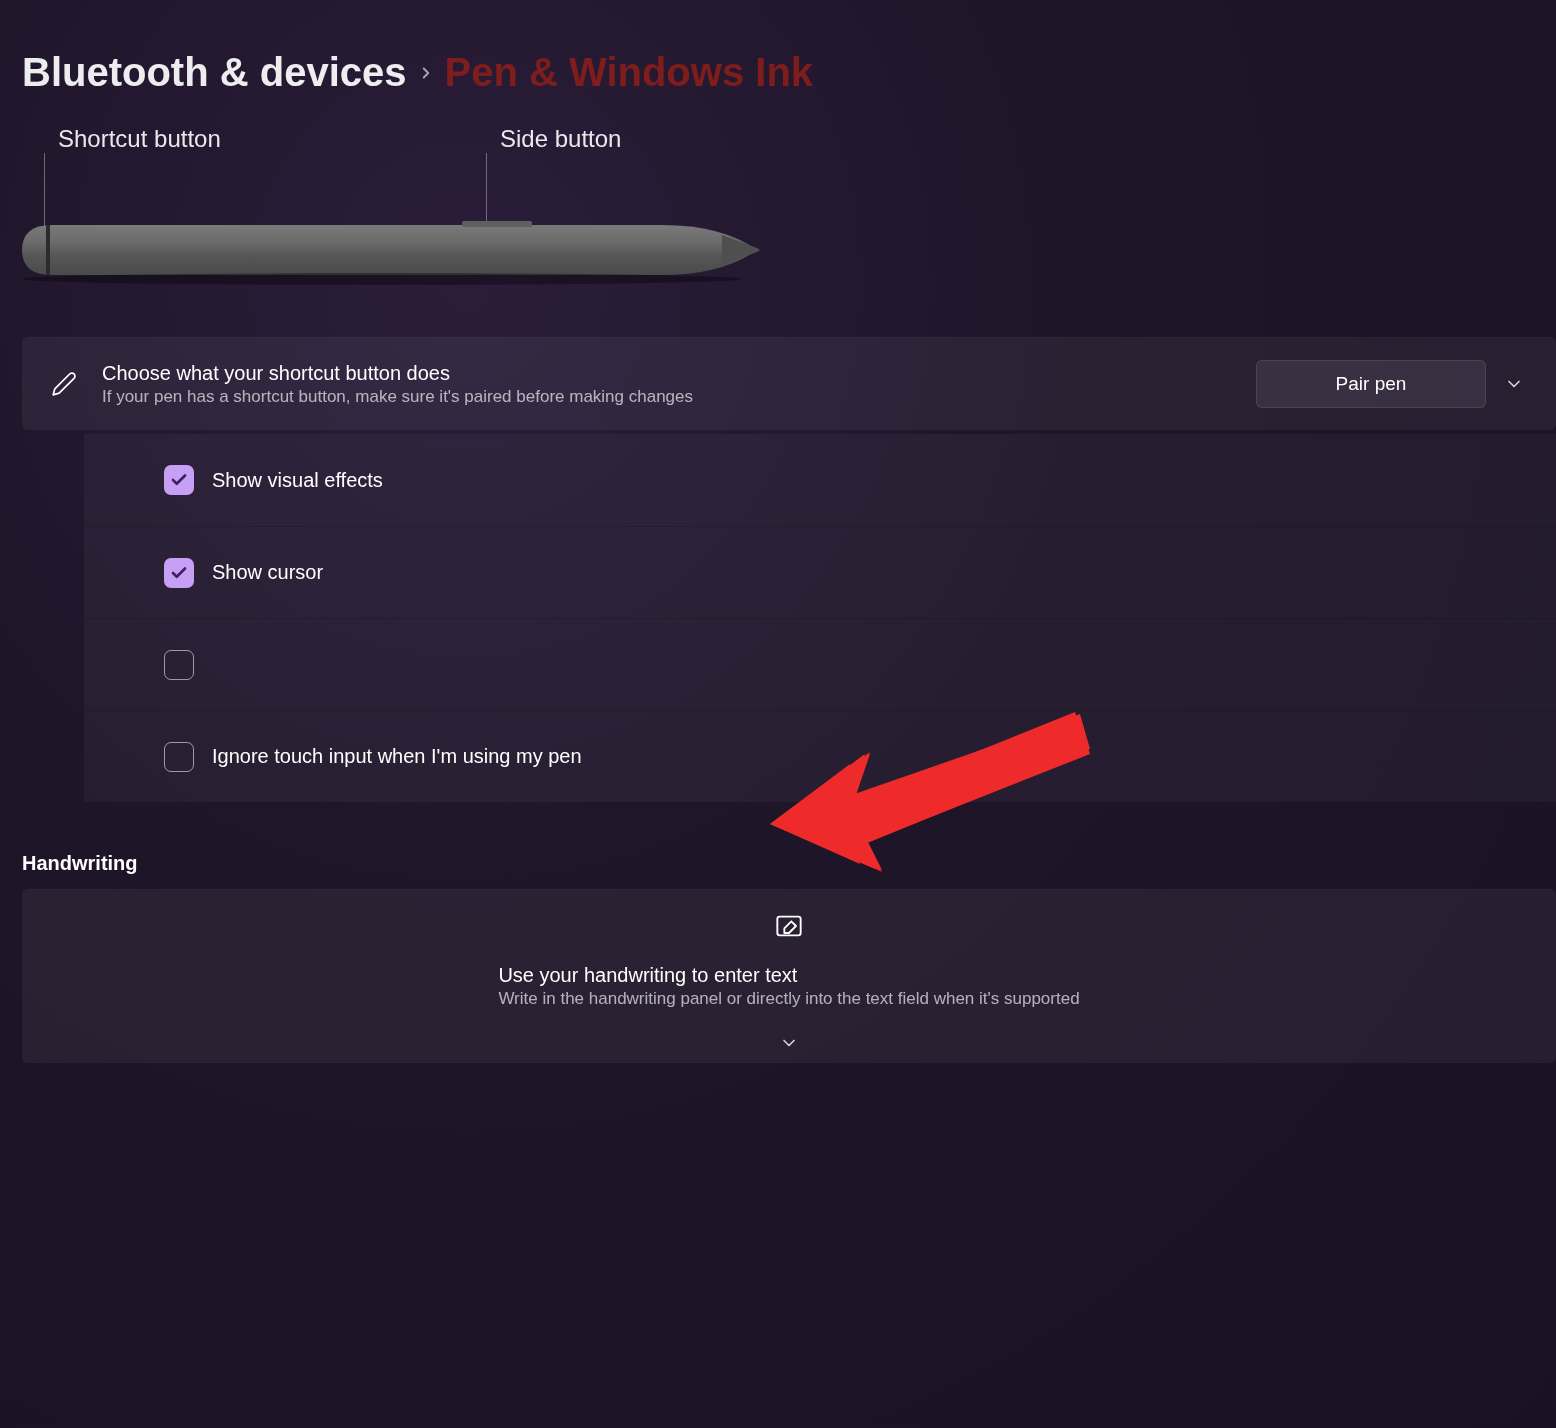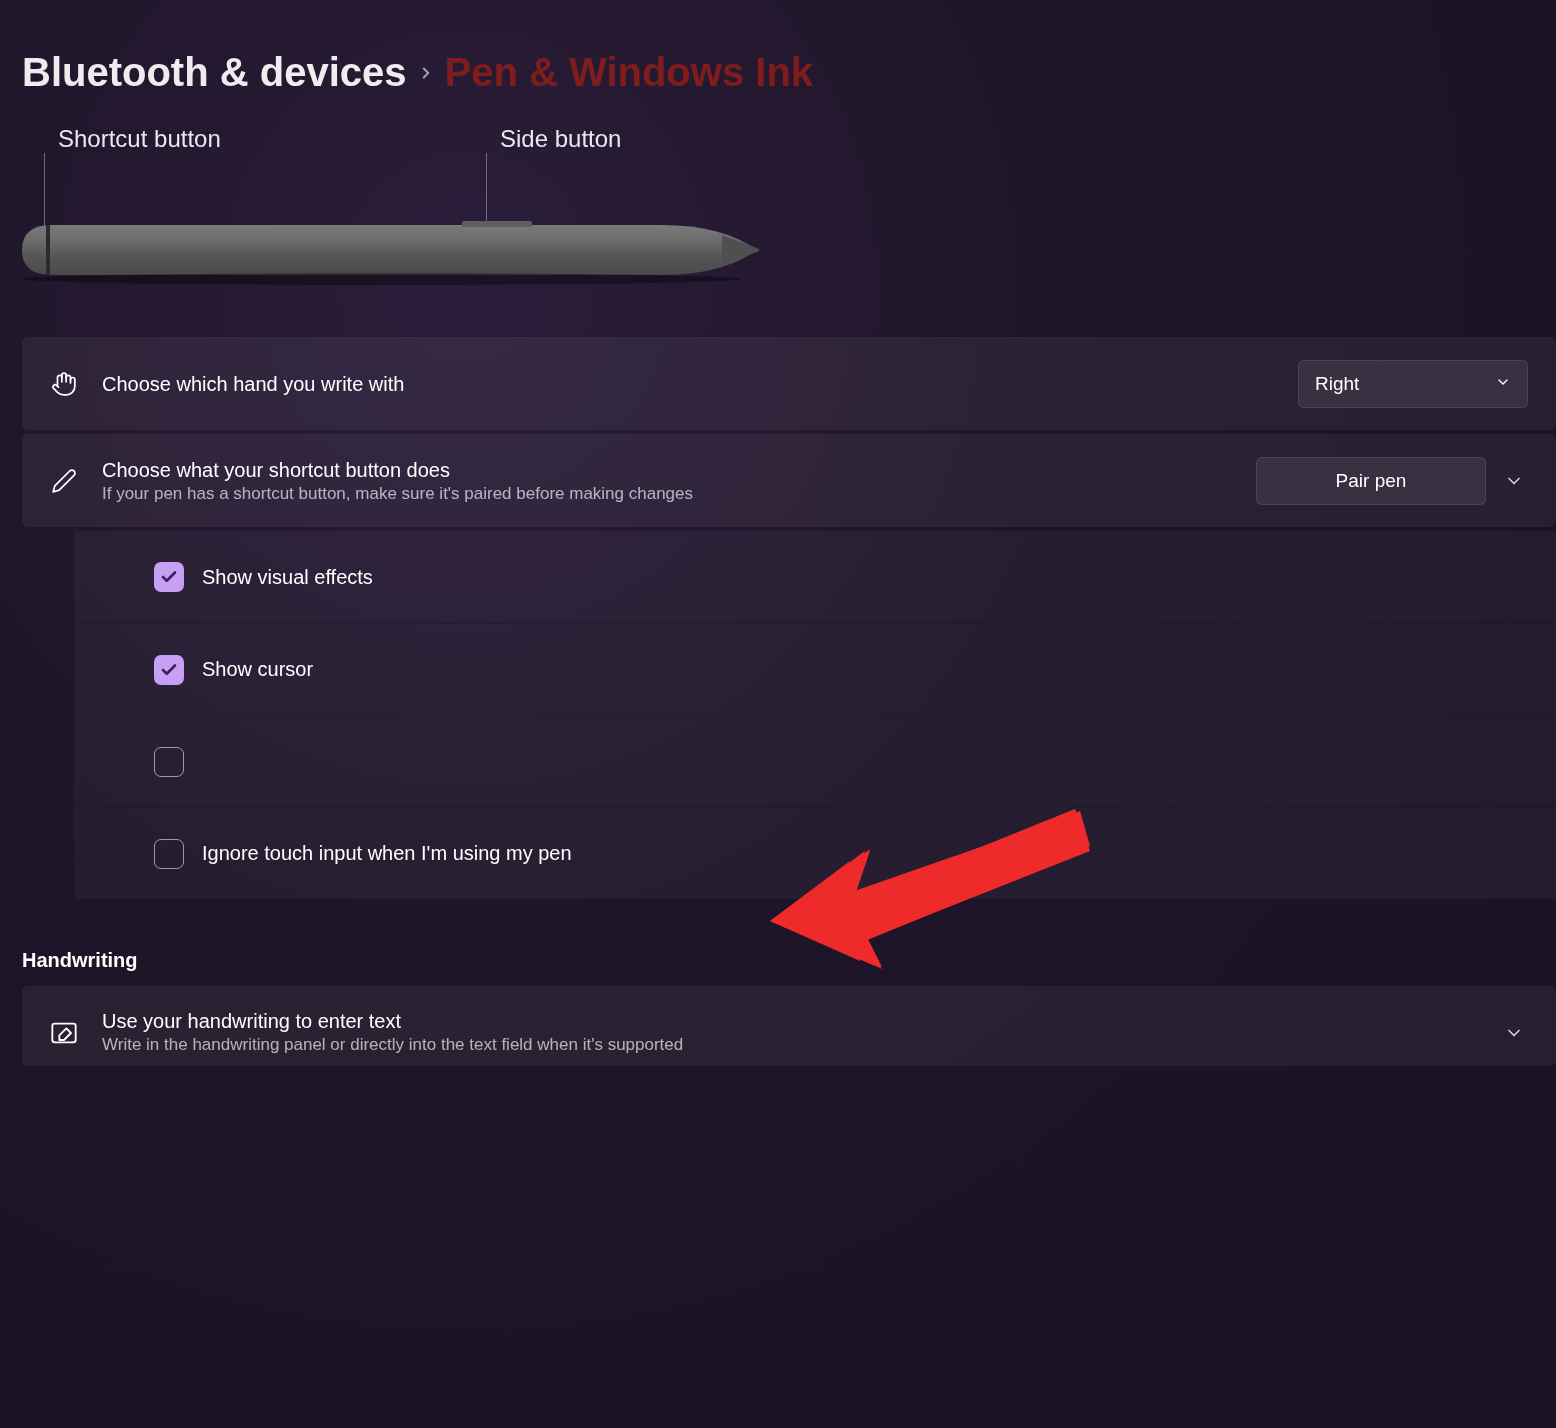--- a/index.html
+++ b/index.html
@@ -192,21 +192,21 @@
     }
 
     
     .arrow-annotation {
       position: absolute;
       pointer-events: none;
       z-index: 100;
     }
 
     .sub-group {
-      margin-left: 4px;
+      margin-left: 14px;
       margin-bottom: 4px;
       padding-left: 48px;
     }
     .expanded-wrap {
       position: relative;
     }
   </style>
 </head>
 <body>
 
@@ -250,43 +250,20 @@
 
         <rect x="24" y="10" width="4" height="50" fill="#2b2b2b"></rect>
 
         <rect x="440" y="6" width="70" height="6" rx="2" fill="#5f5f5f"></rect>
 
         <ellipse cx="360" cy="64" rx="360" ry="6" fill="rgba(0,0,0,0.35)"></ellipse>
       </svg>
     </div>
   </div>
 
-  <div class="row">
-    <div class="row-icon">
-      <svg width="26" height="26" viewBox="0 0 24 24" fill="none" stroke="#fff" stroke-width="1.6" stroke-linecap="round" stroke-linejoin="round">
-          <path d="M18 11V6a2 2 0 0 0-4 0"></path>
-          <path d="M14 10V4a2 2 0 0 0-4 0v2"></path>
-          <path d="M10 10V6a2 2 0 0 0-4 0v8"></path>
-          <path d="M18 8a2 2 0 1 1 4 0v6a8 8 0 0 1-8 8h-2c-2.8 0-4.5-.86-5.99-2.34l-3.6-3.6a2 2 0 0 1 2.83-2.82L7 15"></path>
-        </svg>
-    </div>
-    <div class="row-text">
-      <div class="row-title">Choose which hand you write with</div>
-    </div>
-    <div class="row-controls">
-      <div class="dropdown">
-        <span>Right</span>
-        <span>
-          <svg width="16" height="16" viewBox="0 0 24 24" fill="none" stroke="currentColor" stroke-width="2" stroke-linecap="round" stroke-linejoin="round">
-              <polyline points="6 9 12 15 18 9"></polyline>
-            </svg>
-        </span>
-      </div>
-    </div>
-  </div>
 
   <div class="row">
     <div class="row-icon">
       <svg width="26" height="26" viewBox="0 0 24 24" fill="none" stroke="#fff" stroke-width="1.6" stroke-linecap="round" stroke-linejoin="round">
           <path d="M17 3a2.85 2.85 0 1 1 4 4L7.5 20.5 2 22l1.5-5.5Z"></path>
         </svg>
     </div>
     <div class="row-text">
       <div class="row-title">Choose what your shortcut button does</div>
       <div class="row-sub">If your pen has a shortcut button, make sure it's paired before making changes</div>
@@ -344,21 +321,21 @@
         <polygon points="5,128 100,58 82,108 305,18 318,58 95,150 112,178"></polygon>
       </g>
       <g fill="#ef2a2a">
         <path d="M 8,128 L 100,60 L 85,104 L 308,22 L 320,60 L 98,148 L 112,176 Z"></path>
       </g>
     </svg>
   </div>
 
   <div class="section-heading">Handwriting</div>
 
-  <div class="row" style="min-height:80px; padding-bottom:10px;">
+  <div class="row" style="min-height:80px; padding-bottom:10px;flex-direction:column;">
     <div class="row-icon">
       <svg width="28" height="28" viewBox="0 0 24 24" fill="none" stroke="#fff" stroke-width="1.6" stroke-linecap="round" stroke-linejoin="round">
           <rect x="2" y="4" width="20" height="16" rx="2"></rect>
           <path d="M14 8l4 4-6 6H8v-4Z"></path>
         </svg>
     </div>
     <div class="row-text">
       <div class="row-title">Use your handwriting to enter text</div>
       <div class="row-sub">Write in the handwriting panel or directly into the text field when it's supported</div>
     </div>

